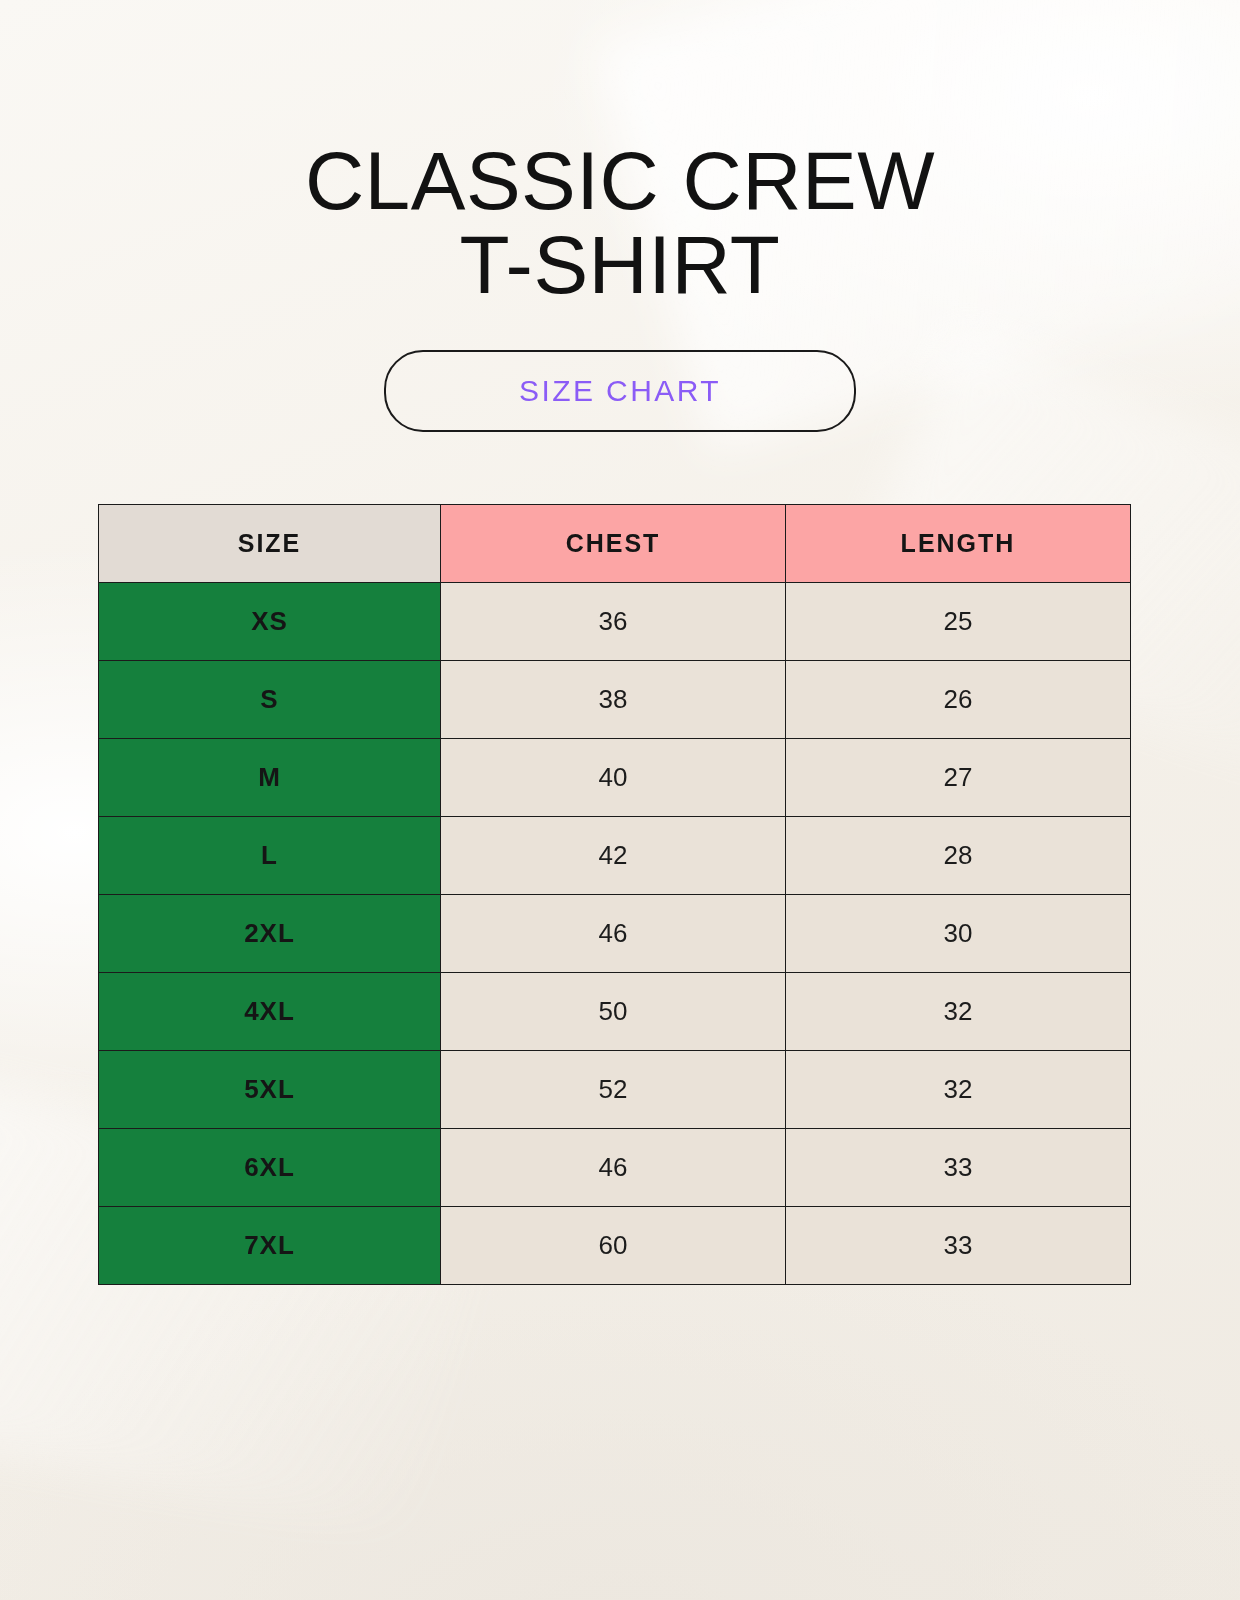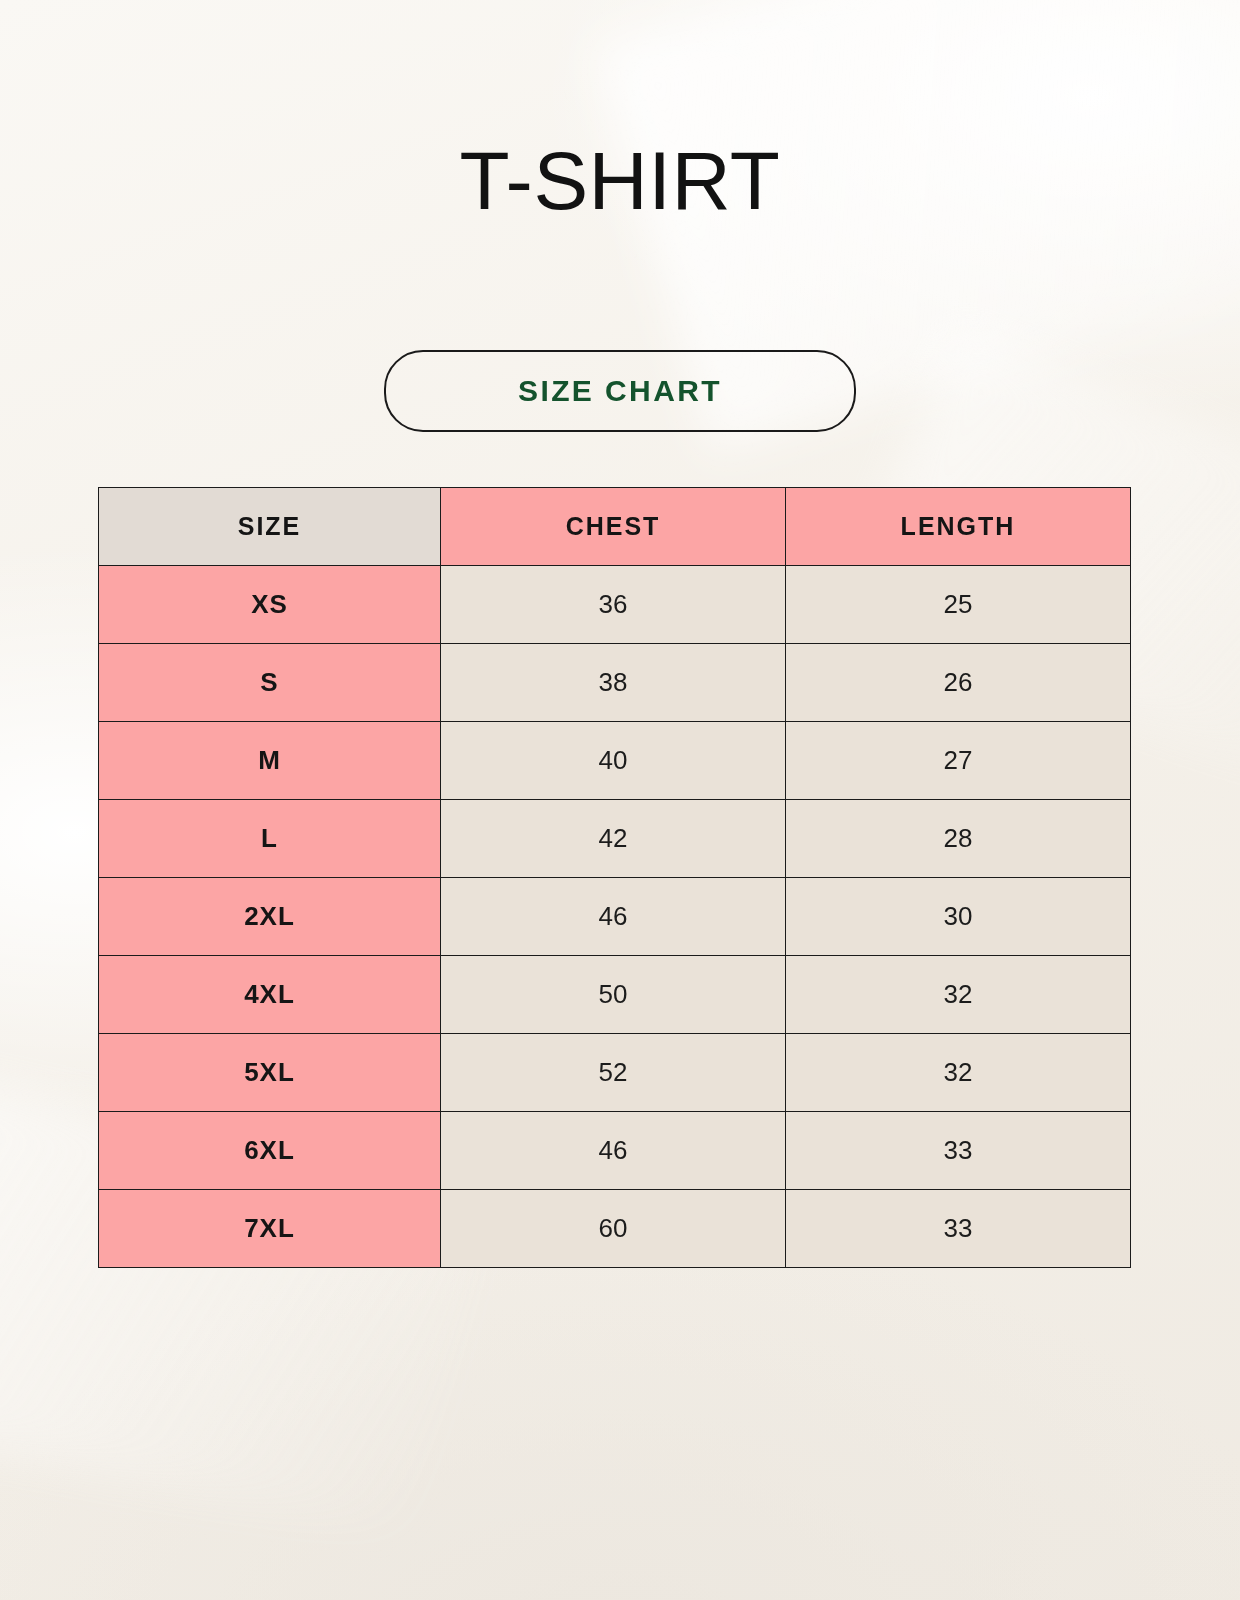--- a/index.html
+++ b/index.html
@@ -67,28 +67,28 @@
     height: 78px;
     border: 2px solid #1a1a1a;
     border-radius: 39px;
     display: flex;
     align-items: center;
     justify-content: center;
     background: transparent;
   }
   .badge-label {
     font-size: 30px;
-    font-weight: 700;
+    font-weight: 400;
     letter-spacing: 2.4px;
-    color: #14532d;
+    color: #8b5cf6;
   }
 
   .table-wrap {
     position: absolute;
-    top: 487px;
+    top: 504px;
     left: 98px;
     width: 1032px;
   }
   table.size-table {
     border-collapse: collapse;
     width: 1032px;
     table-layout: fixed;
   }
   table.size-table td, table.size-table th {
     border: 1.5px solid #1b1b1b;
@@ -109,21 +109,21 @@
     color: #151515;
   }
   th.h-meas {
     background: #fca5a5;
     font-size: 25px;
     font-weight: 700;
     letter-spacing: 2px;
     color: #151515;
   }
   td.c-size {
-    background: #fca5a5;
+    background: #15803d;
     font-size: 26px;
     font-weight: 700;
     letter-spacing: 1px;
     color: #151515;
     margin-top: 48px;
   }
   td.c-val {
     background: #eae2d8;
     font-size: 26px;
     font-weight: 400;
@@ -145,20 +145,21 @@
 </head>
 <body>
 
 <div class="page">
   <div class="bg-wash"></div>
   <div class="bg-streak streak-a"></div>
   <div class="bg-streak streak-b"></div>
   <div class="bg-streak streak-c"></div>
 
   <h1 class="title">
+    <span class="line">CLASSIC CREW</span>
     <span class="line">T-SHIRT</span>
   </h1>
 
   <div class="badge">
     <span class="badge-label">SIZE CHART</span>
   </div>
 
   <div class="table-wrap">
     <table class="size-table">
       <colgroup>

